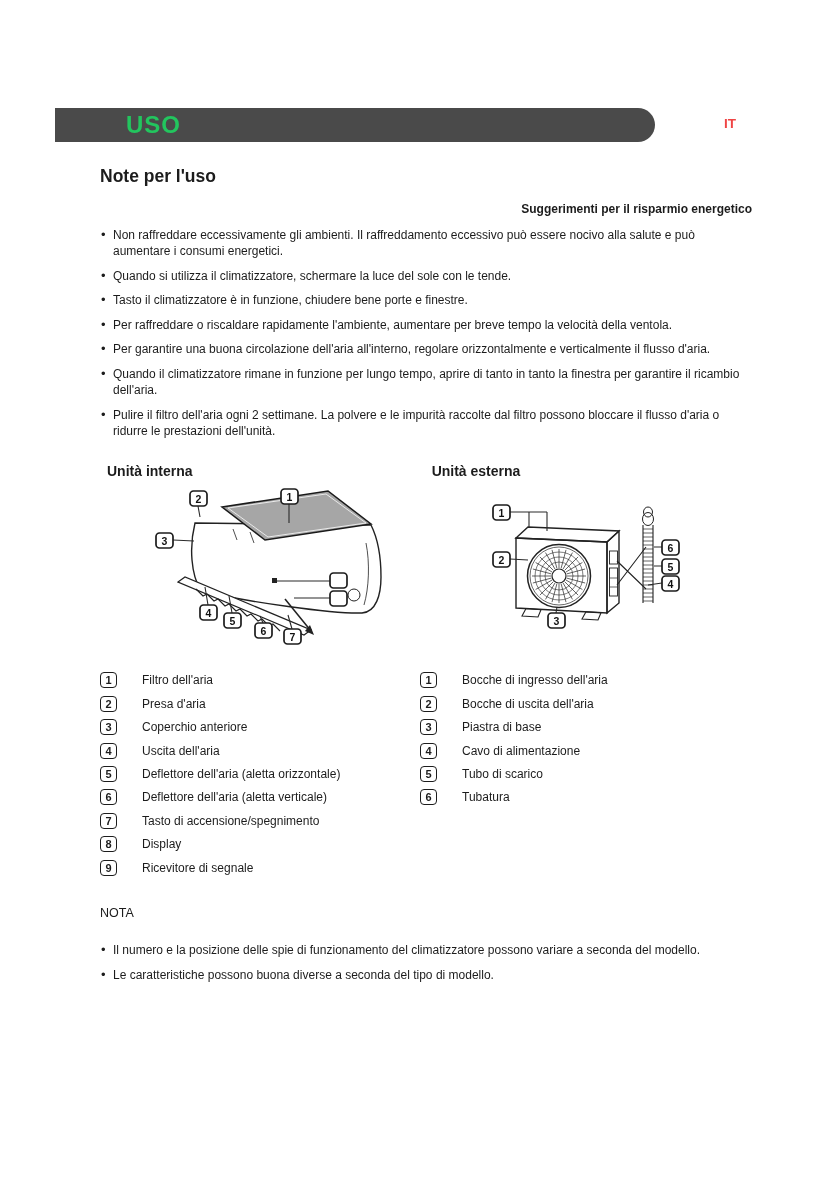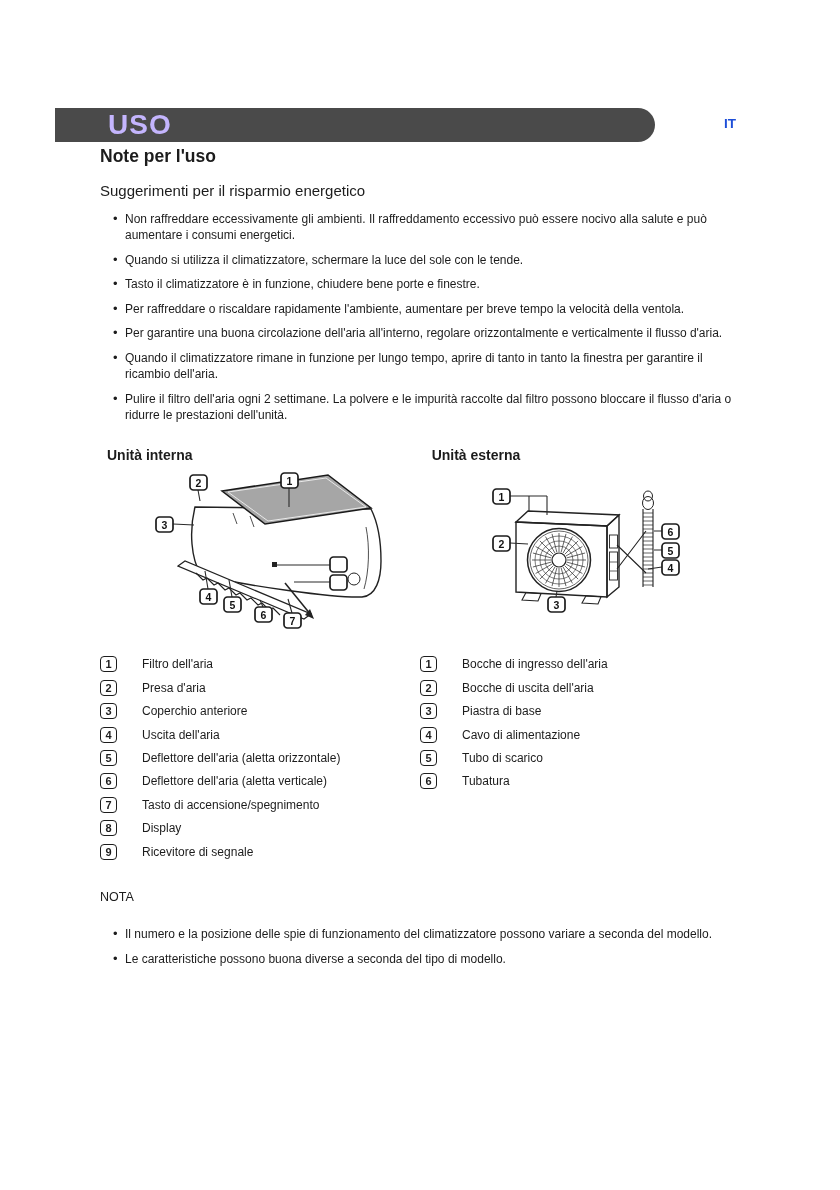--- a/index.html
+++ b/index.html
@@ -1,30 +1,30 @@
 <!DOCTYPE html>
 <html><head>
 <meta charset="utf-8">
 <style>
   html,body{margin:0;padding:0;background:#ffffff;}
   .page{position:relative;width:840px;height:1190px;background:#fff;
         font-family:"Liberation Sans",sans-serif;color:#1c1c1c;overflow:hidden;}
 
   .banner{position:absolute;top:108px;left:55px;width:600px;height:34px;
           background:#4a4a4a;border-radius:0 17px 17px 0;display:flex;align-items:center;}
-  .banner-title{color:#c4b5fd;font-size:28px;font-weight:bold;padding-left:53px;letter-spacing:1px;}
-  .lang-tag{position:absolute;top:116px;right:104px;font-size:13.5px;font-weight:bold;color:#1d4ed8;}
-
-  .content{position:absolute;top:146px;left:100px;width:652px;}
+  .banner-title{color:#22c55e;font-size:24px;font-weight:bold;padding-left:71px;letter-spacing:1px;}
+  .lang-tag{position:absolute;top:116px;right:104px;font-size:13.5px;font-weight:bold;color:#ef4444;}
+
+  .content{position:absolute;top:166px;left:100px;width:652px;}
   .h-big{font-size:17.5px;font-weight:bold;margin:0;}
   .notes-title{margin-bottom:15px;}
-  .tips-title{font-size:15px;font-weight:normal;margin:0 0 11px 0;}
+  .tips-title{font-size:12px;font-weight:bold;margin:0 0 11px 0;text-align:right;}
   .components-title{margin-top:21px;}
 
-  ul.blist{list-style:none;margin:12px;padding:0;}
+  ul.blist{list-style:none;margin:0;padding:0;}
   ul.blist li{position:relative;padding-left:13px;margin-bottom:8.5px;font-size:12px;line-height:1.34;}
   ul.blist li::before{content:"\2022";position:absolute;left:1px;top:-1px;font-size:13px;}
 
   .units-row{display:flex;margin-top:24px;}
   .unit-col.left{width:320px;}
   .unit-col.right{width:332px;margin-left:13px;}
   .unit-title{font-size:14px;font-weight:bold;margin:0 0 4px 7px;}
 
   svg text.cnum{font-family:"Liberation Sans",sans-serif;font-size:10.5px;font-weight:bold;
                 text-anchor:middle;fill:#111;}

